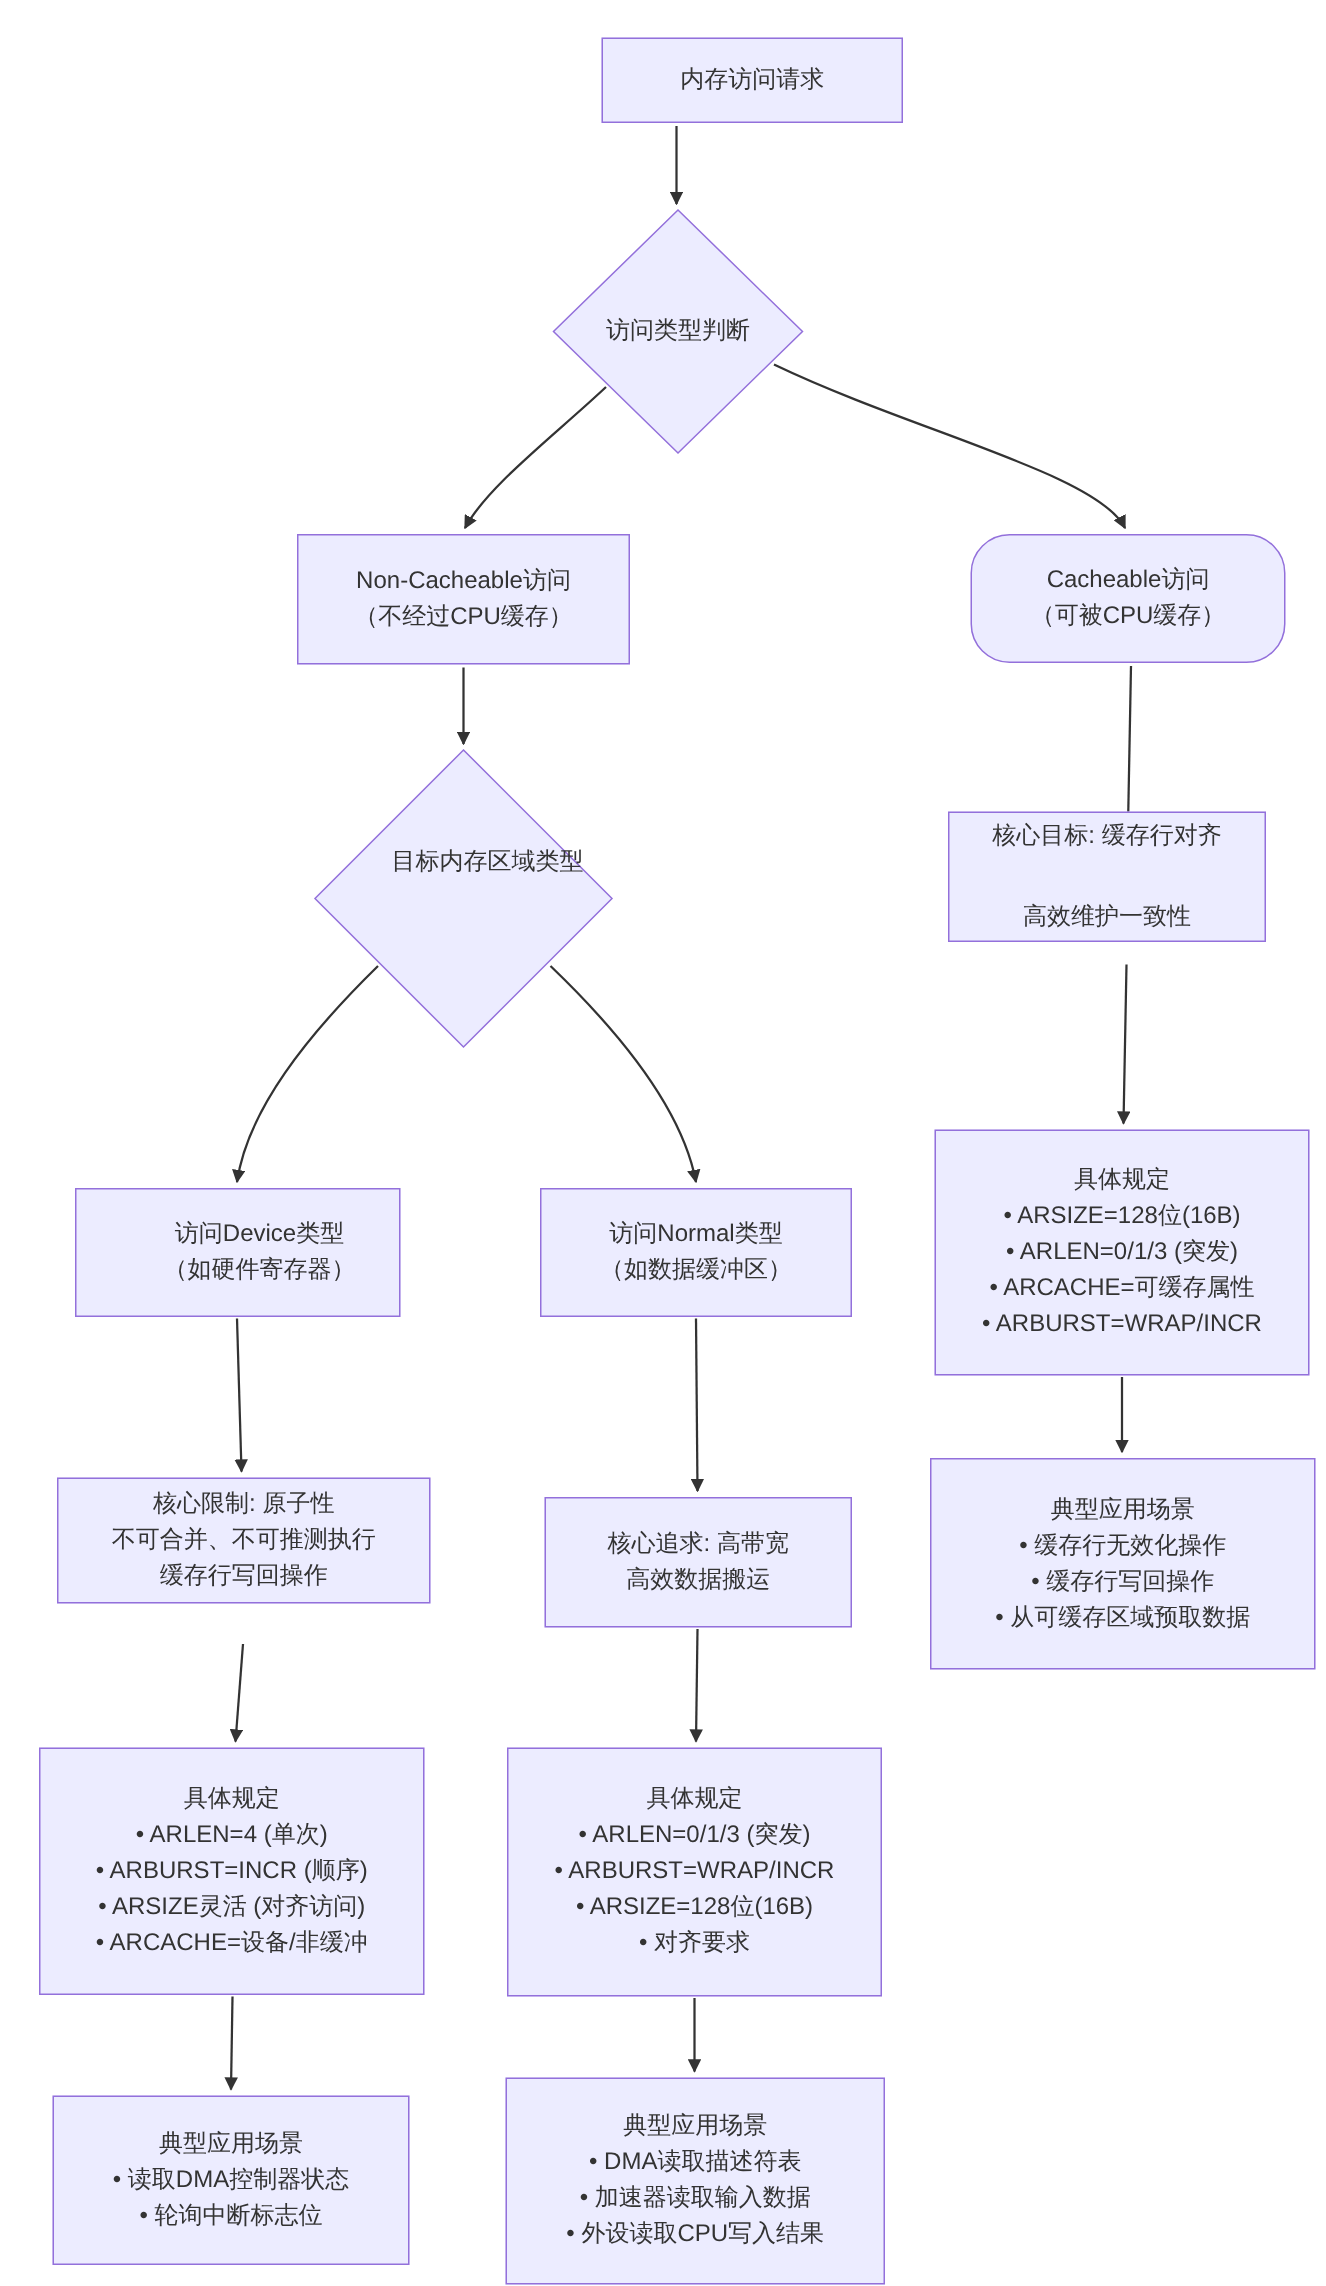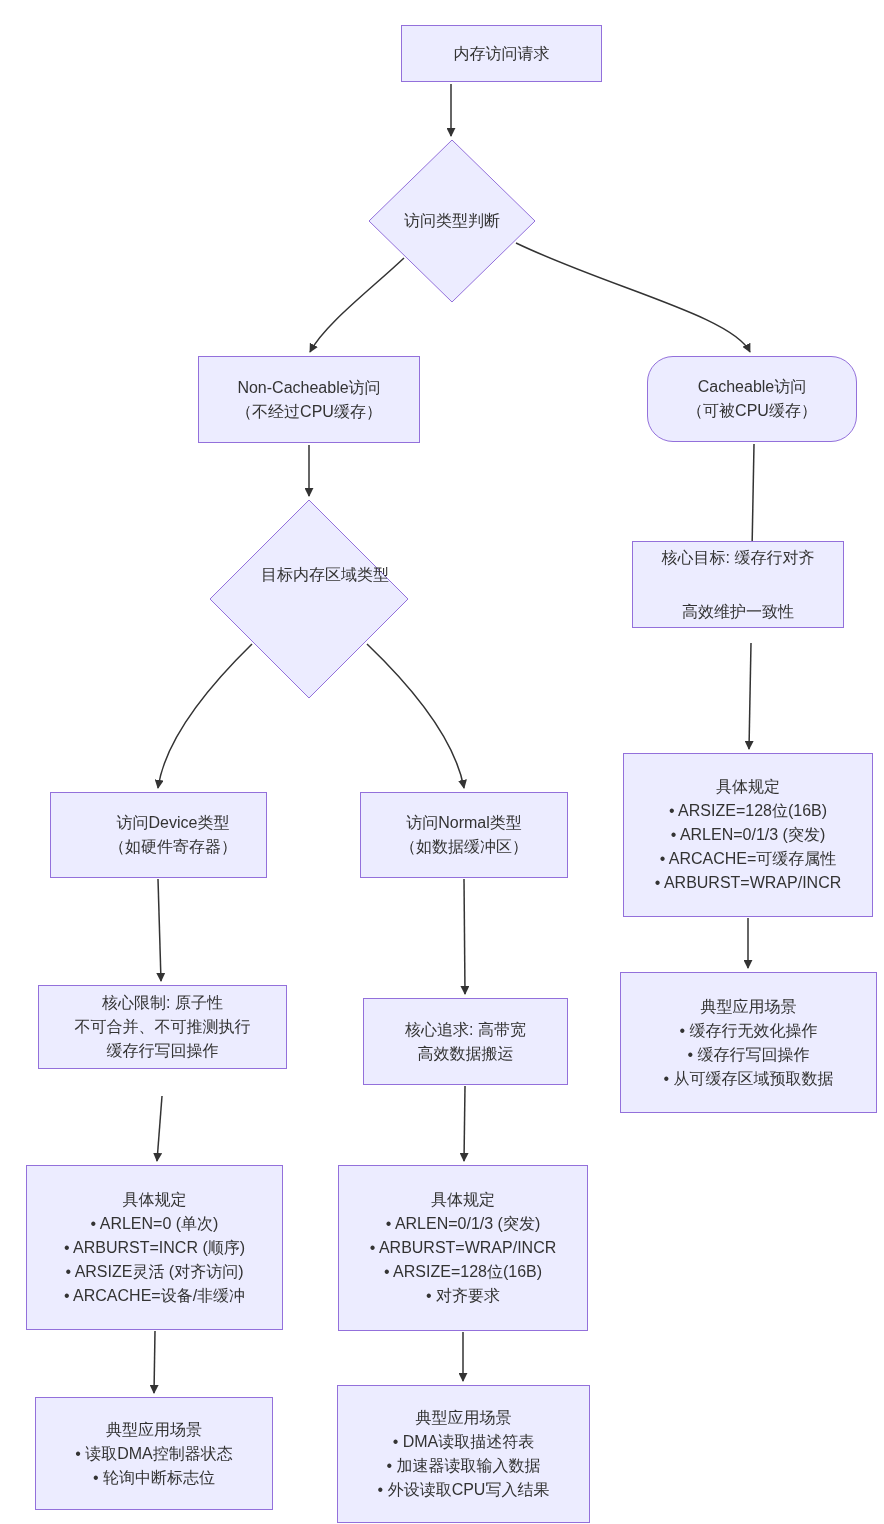--- a/index.html
+++ b/index.html
@@ -124,21 +124,21 @@
 
   <div class="node" style="left:620px;top:972px;width:257px;height:141px;">
     <span class="line">典型应用场景</span>
     <span class="line">• 缓存行无效化操作</span>
     <span class="line">• 缓存行写回操作</span>
     <span class="line">• 从可缓存区域预取数据</span>
   </div>
 
   <div class="node" style="left:26px;top:1165px;width:257px;height:165px;">
     <span class="line">具体规定</span>
-    <span class="line">• ARLEN=0 (单次)</span>
+    <span class="line">• ARLEN=4 (单次)</span>
     <span class="line">• ARBURST=INCR (顺序)</span>
     <span class="line">• ARSIZE灵活 (对齐访问)</span>
     <span class="line">• ARCACHE=设备/非缓冲</span>
   </div>
 
   <div class="node" style="left:338px;top:1165px;width:250px;height:166px;">
     <span class="line">具体规定</span>
     <span class="line">• ARLEN=0/1/3 (突发)</span>
     <span class="line">• ARBURST=WRAP/INCR</span>
     <span class="line">• ARSIZE=128位(16B)</span>

